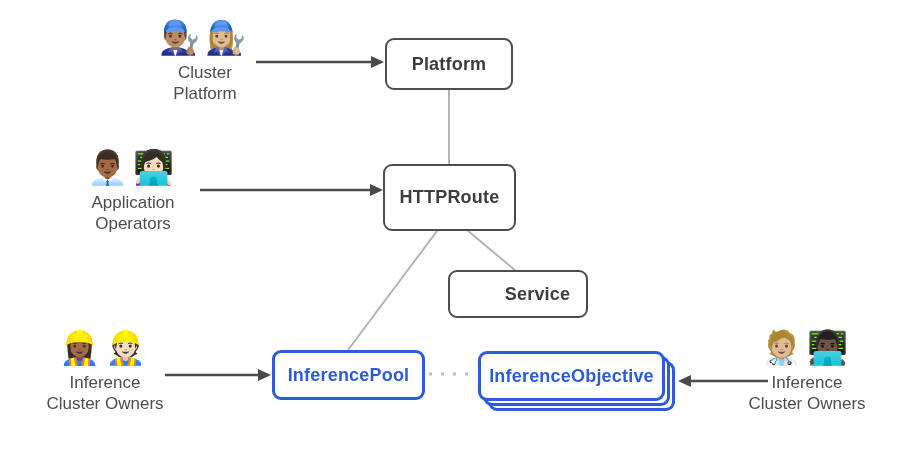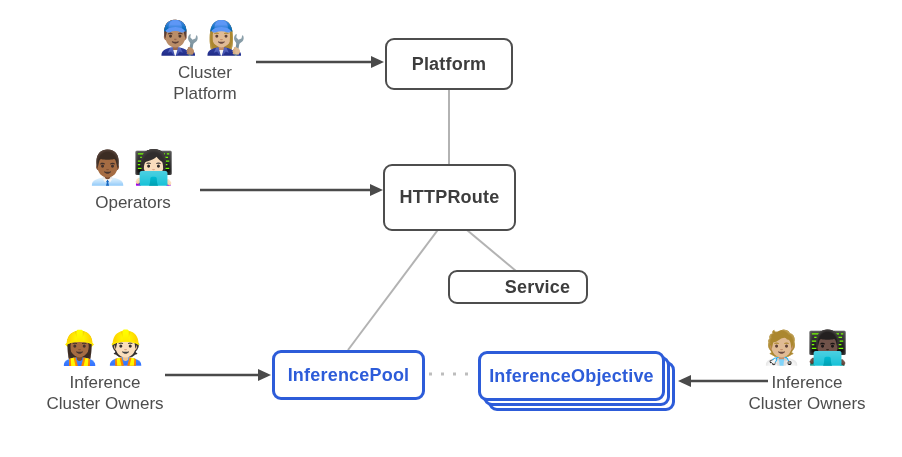--- a/index.html
+++ b/index.html
@@ -140,20 +140,21 @@
     <div class="emojis">👨🏽‍🔧👩🏼‍🔧</div>
     <div class="label-block">
       <div class="label-line">Cluster</div>
       <div class="label-line">Platform</div>
     </div>
   </div>
 
   <div class="persona" style="left:53px; top:148px; width:160px;">
     <div class="emojis">👨🏾‍💼👩🏻‍💻</div>
     <div class="label-block">
+      <div class="label-line">Application</div>
       <div class="label-line">Operators</div>
     </div>
   </div>
 
   <div class="persona" style="left:15px; top:328px; width:180px;">
     <div class="emojis">👷🏾‍♀️👷🏻</div>
     <div class="label-block">
       <div class="label-line">Inference</div>
       <div class="label-line">Cluster Owners</div>
     </div>
@@ -164,21 +165,21 @@
     <div class="label-block">
       <div class="label-line">Inference</div>
       <div class="label-line">Cluster Owners</div>
     </div>
   </div>
 
   <div class="node" style="left:385px; top:38px; width:128px; height:52px;">Platform</div>
 
   <div class="node" style="left:383px; top:164px; width:133px; height:67px;">HTTPRoute</div>
 
-  <div class="node" style="left:448px; top:270px; width:140px; height:34px;padding-left:39px;">Service</div>
+  <div class="node" style="left:448px; top:270px; width:140px; height:48px;padding-left:39px;">Service</div>
 
   <div class="node blue" style="left:272px; top:350px; width:153px; height:50px;">InferencePool</div>
 
   <div class="node-stack" style="left:478px; top:351px; width:187px; height:50px;">
     <div class="stack-layer back"></div>
     <div class="stack-layer mid"></div>
     <div class="node blue front">InferenceObjective</div>
   </div>
 
 </div>

